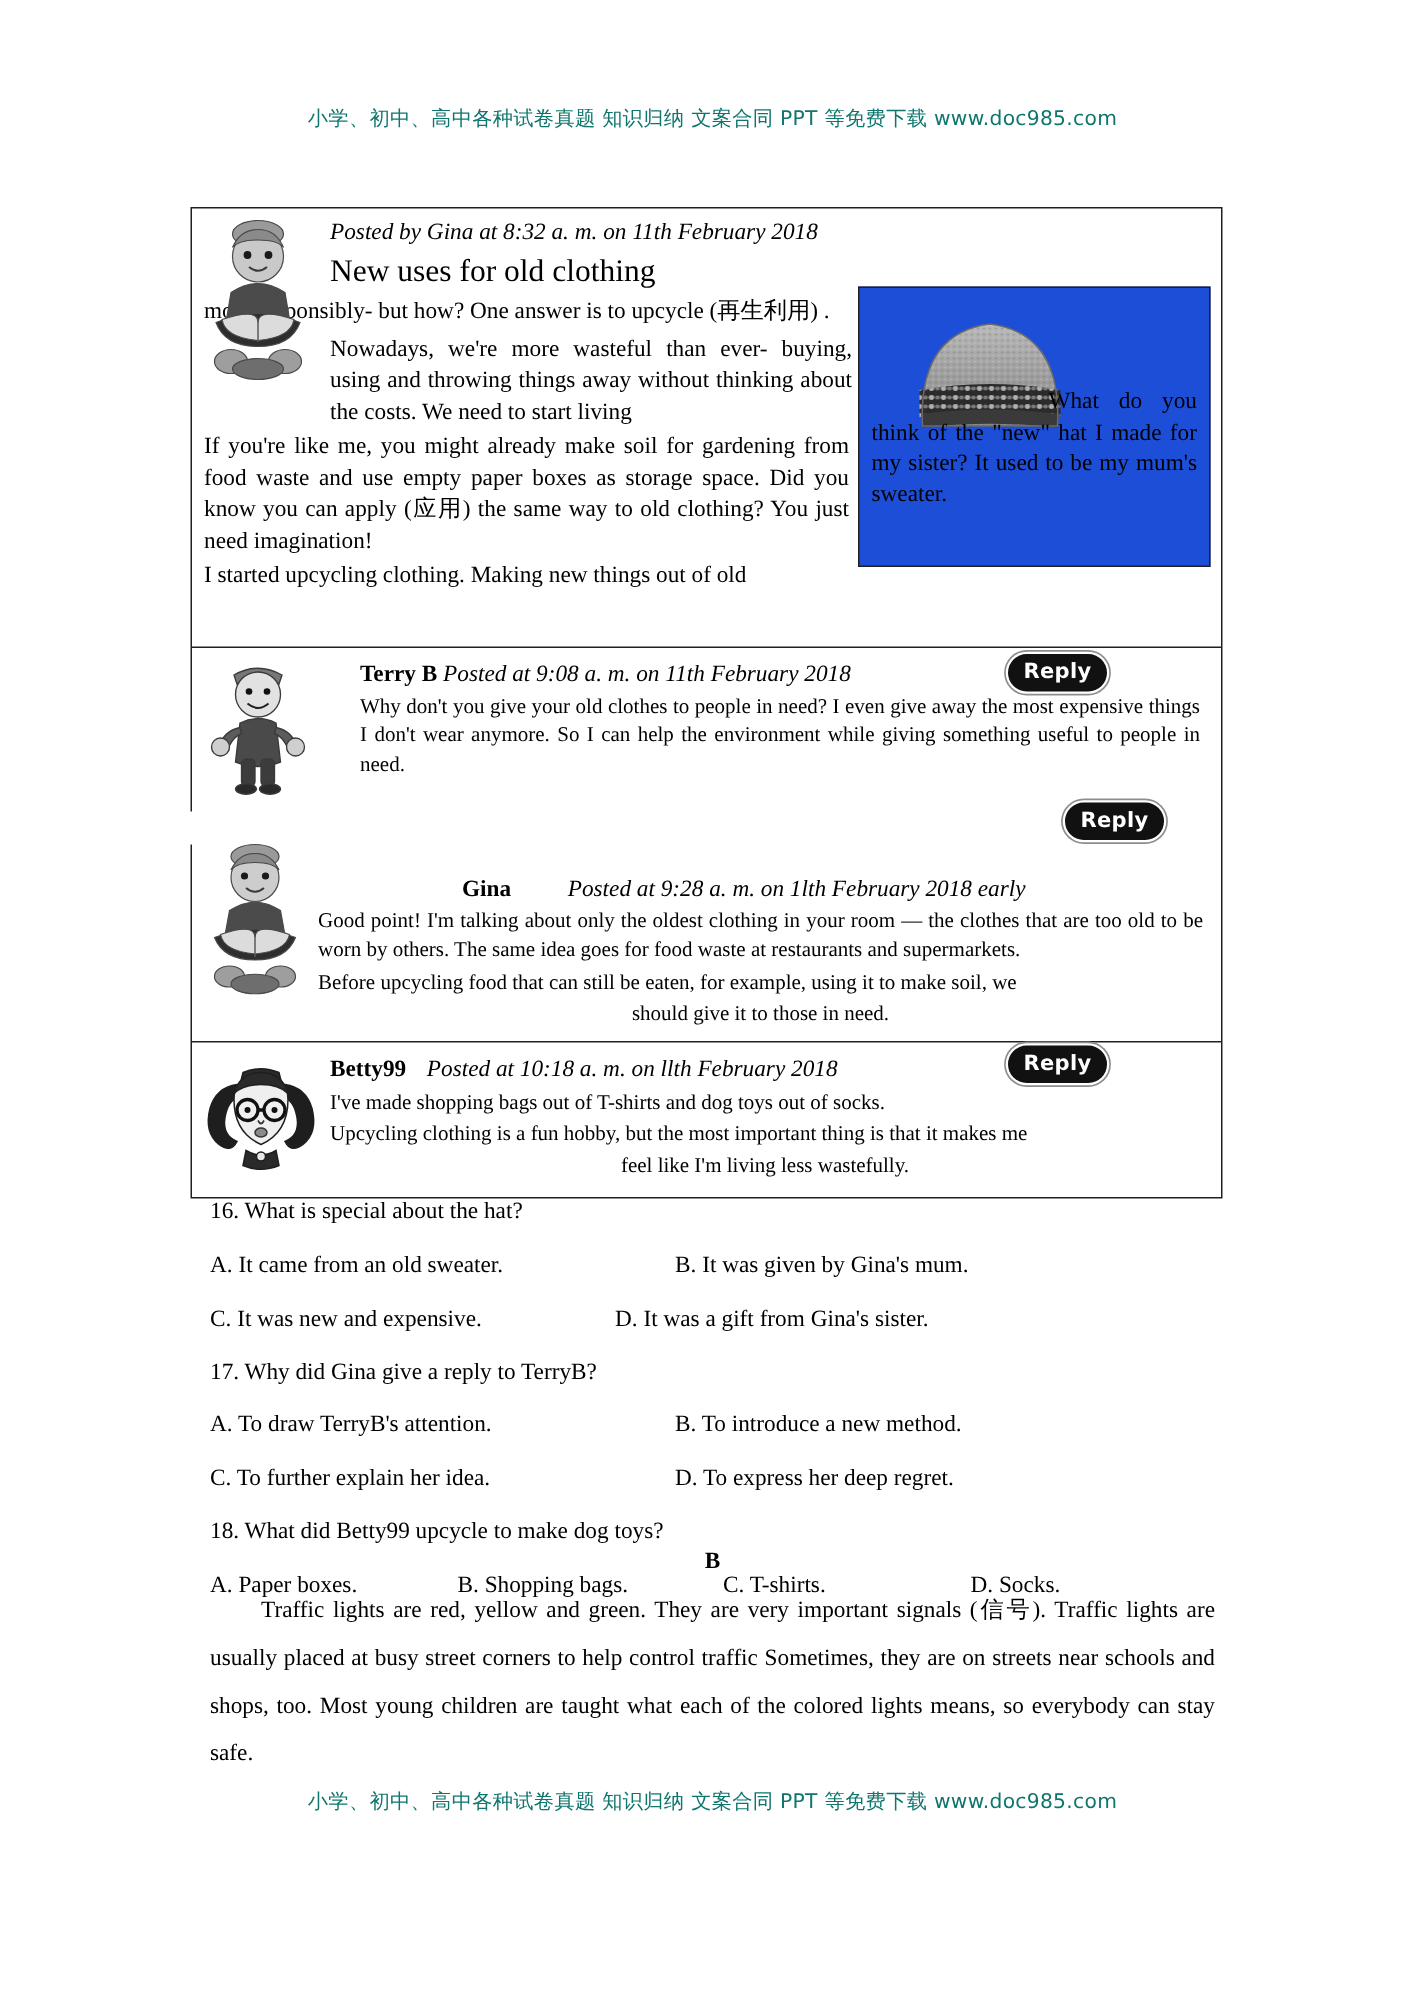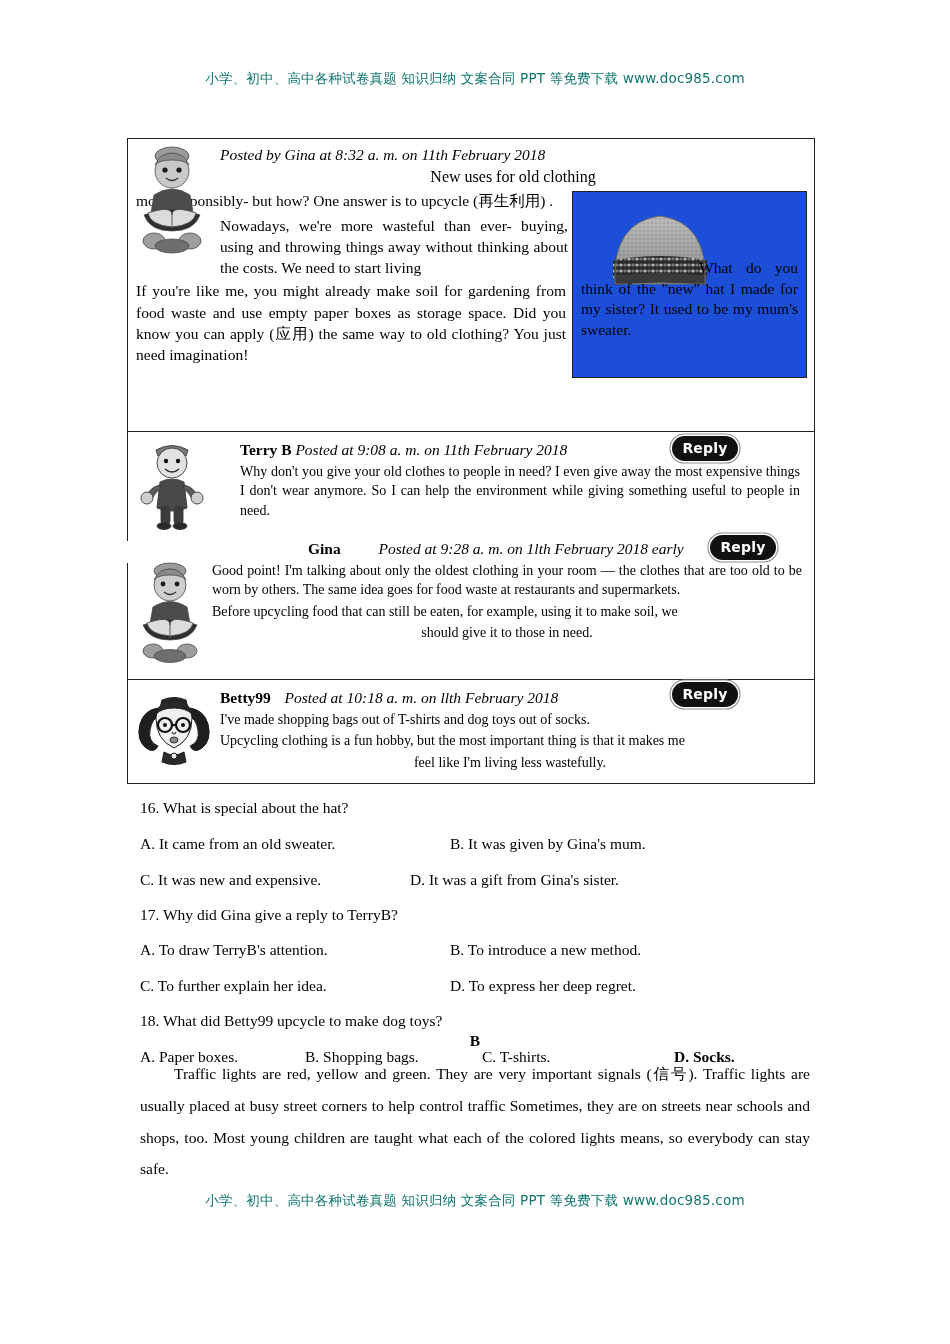--- a/index.html
+++ b/index.html
@@ -76,22 +76,21 @@
     padding: 6px 8px 8px 8px;
     min-height: 292px;
   }
   .post-meta {
     font-style: italic;
     font-size: 15.5px;
     margin-left: 84px;
     line-height: 1.25;
   }
   .post-title {
-    text-align: center;
-    font-size: 16px;
+    font-size: 21px;
     margin-left: 84px;
     margin-top: 3px;
     line-height: 1.3;
   }
   .para {
     font-size: 15.5px;
     line-height: 1.36;
     text-align: justify;
     margin: 0;
   }
@@ -266,20 +265,21 @@
           </g>
         </svg>
       </div>
 
       <div class="post-meta">Posted by Gina at 8:32 a. m. on 11th February 2018</div>
       <div class="post-title">New uses for old clothing</div>
 
       <div class="para para-wrapmid">more responsibly- but how? One answer is to upcycle (再生利用) .</div>
       <div class="para para-indent-1">Nowadays, we're more wasteful than ever- buying, using and throwing things away without thinking about the costs. We need to start living</div>
       <div class="para para-last">If you're like me, you might already make soil for gardening from food waste and use empty paper boxes as storage space. Did you know you can apply (应用) the same way to old clothing? You just need imagination!</div>
+      <div class="para para-last">I started upcycling clothing. Making new things out of old</div>
 
       <div class="hat-box">
         <svg class="hat-img" viewBox="0 0 130 86">
           <defs>
             <linearGradient id="knitTop" x1="0" y1="0" x2="0" y2="1">
               <stop offset="0%" stop-color="#b9b9b9"></stop>
               <stop offset="60%" stop-color="#9a9a9a"></stop>
               <stop offset="100%" stop-color="#8a8a8a"></stop>
             </linearGradient>
             <pattern id="knitTex" width="4" height="4" patternUnits="userSpaceOnUse">
@@ -356,21 +356,21 @@
             <line x1="36" y1="65" x2="36" y2="79" stroke="#5a5a5a" stroke-width="1"></line>
             <ellipse cx="19" cy="92" rx="10" ry="7" fill="#9e9e9e"></ellipse>
             <ellipse cx="53" cy="92" rx="10" ry="7" fill="#9e9e9e"></ellipse>
             <ellipse cx="36" cy="97" rx="16" ry="6.5" fill="#6e6e6e"></ellipse>
           </g>
         </svg>
       </div>
 
       <div class="reply-btn" style="right:38px; top:4px;">Reply</div>
 
-      <div class="reply-head" style="margin-left:172px; padding-right:0;">
+      <div class="reply-head" style="margin-left:172px; padding-right:0;margin-top:44px;">
         <span class="reply-name">Gina</span>
         <span style="display:inline-block;width:30px;"></span>
         <span class="reply-time">Posted at 9:28 a. m. on 1lth February 2018 early</span>
       </div>
       <div class="reply-body wide" style="margin-left:76px; padding-right:4px;">
         <p>Good point! I'm talking about only the oldest clothing in your room — the clothes that are too old to be worn by others. The same idea goes for food waste at restaurants and supermarkets.</p>
         <p style="margin-top:2px;">Before upcycling food that can still be eaten, for example, using it to make soil, we</p>
         <p class="center-line" style="margin-top:2px;">should give it to those in need.</p>
       </div>
     </div>
@@ -433,21 +433,21 @@
     <div class="q-opts">
       <span class="opt" style="left:0px;">C. To further explain her idea.</span>
       <span class="opt" style="left:310px;">D. To express her deep regret.</span>
     </div>
 
     <div class="q-line">18. What did Betty99 upcycle to make dog toys?</div>
     <div class="q-opts">
       <span class="opt" style="left:0px;">A. Paper boxes.</span>
       <span class="opt" style="left:165px;">B. Shopping bags.</span>
       <span class="opt" style="left:342px;">C. T-shirts.</span>
-      <span class="opt" style="left:534px;font-weight:bold;">D. Socks.</span>
+      <span class="opt" style="left:507px;">D. Socks.</span>
     </div>
   </div>
 
   <div class="passage-b-title">B</div>
   <div class="passage-b">
     <span class="indent"></span><span>Traffic lights are red, yellow and green. They are very important signals (信号). Traffic lights are usually placed at busy street corners to help control traffic Sometimes, they are on streets near schools and shops, too. Most young children are taught what each of the colored lights means, so everybody can stay safe.</span>
   </div>
 
   <div class="watermark watermark-bottom">小学、初中、高中各种试卷真题 知识归纳 文案合同 PPT 等免费下载  www.doc985.com</div>
 

